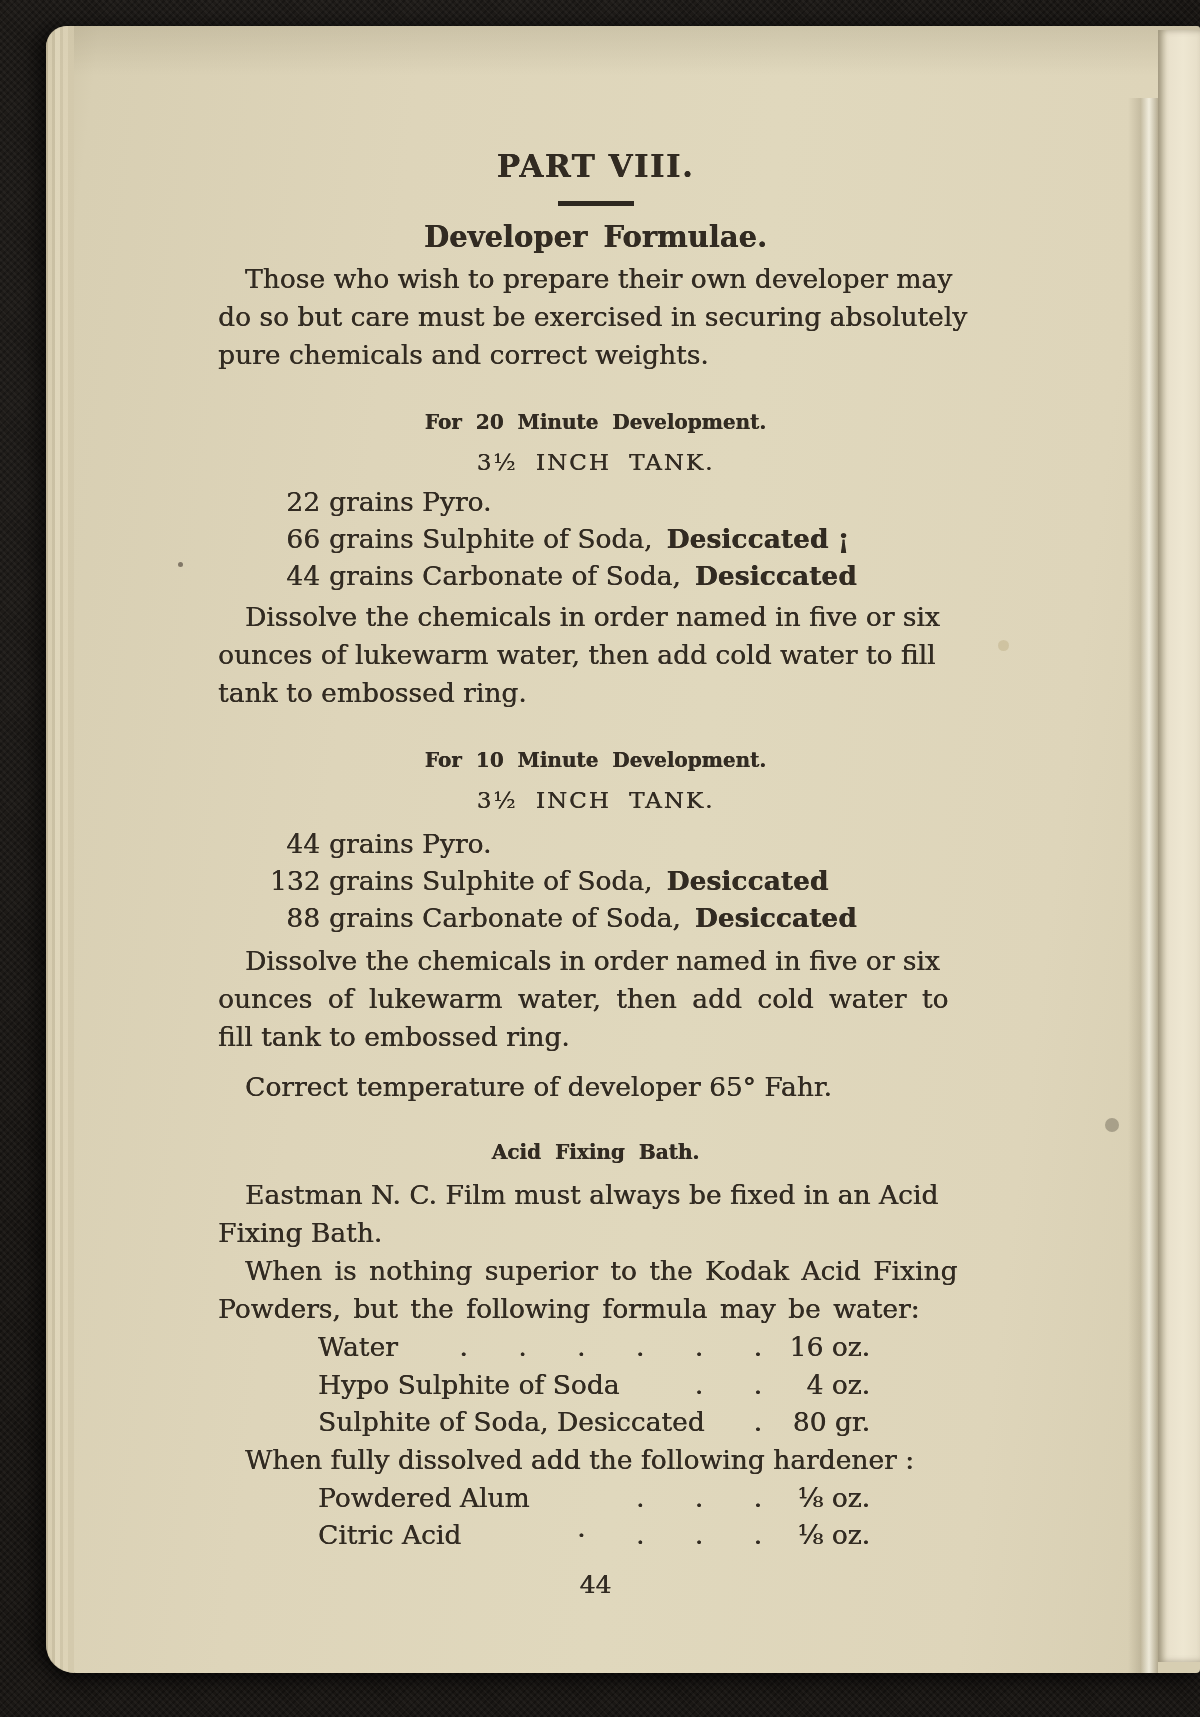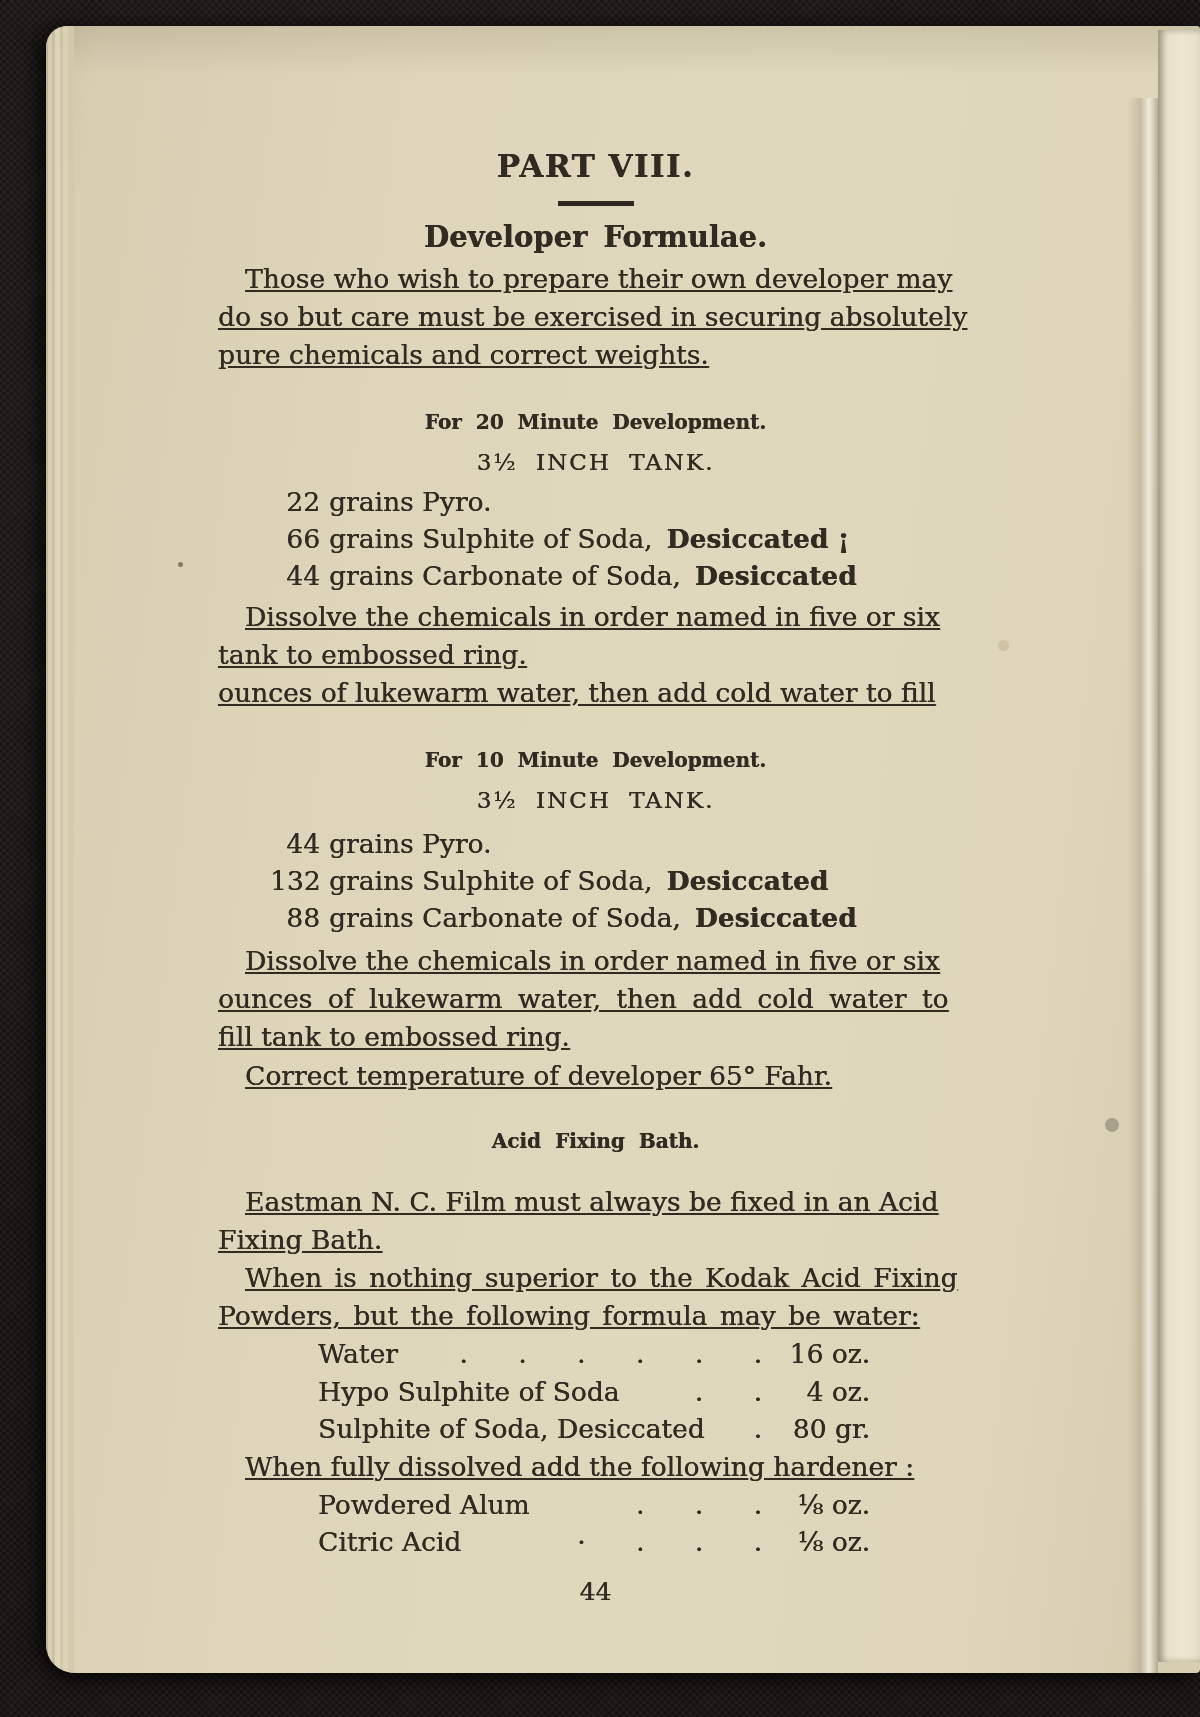--- a/index.html
+++ b/index.html
@@ -51,21 +51,21 @@
     box-shadow:inset 4px 0 6px rgba(85,75,55,0.45);
   }
   .content{position:absolute;left:172px;top:0;width:755px;padding-top:120px;}
   .txt{text-shadow:0.35px 0 0 currentColor;}
   .part-title{margin:0;text-align:center;font-size:31px;line-height:40px;font-weight:bold;letter-spacing:1.5px;}
   .title-rule{width:76px;height:5px;background:#2e2820;margin:15px auto 0;}
   .sec-title{margin:12px 0 0;text-align:center;font-size:29px;line-height:38px;font-weight:bold;word-spacing:6px;}
   .h-section{margin:28px 0 0;text-align:center;font-size:20px;line-height:40px;font-weight:bold;word-spacing:7px;}
   .subtitle{margin:5px 0 0;text-align:center;font-size:23px;line-height:30px;letter-spacing:2px;word-spacing:9px;}
   .para{margin:4px 0 0;font-size:26.5px;line-height:38px;}
-  .para .line{display:block;white-space:nowrap;text-decoration:underline;}
+  .para .line{display:block;white-space:nowrap;}
   .p-ind{padding-left:27px;}
   .dissolve10 .line:nth-child(2){word-spacing:7px;}
   .para-there .line{word-spacing:4px;}
   .ing-list{margin:6px 0 0;padding-left:52px;font-size:26.5px;line-height:37px;}
   .ing-row{white-space:nowrap;}
   .qty{display:inline-block;width:50px;text-align:right;margin-right:9px;}
   .ing-note{font-weight:bold;margin-left:14px;}
   .f-table{margin:0 0 0 100px;width:552px;font-size:26.5px;line-height:37.5px;}
   .f-row{display:flex;align-items:center;}
   .f-label{white-space:nowrap;}
@@ -105,22 +105,22 @@
       <div class="ing-row">
         <span class="qty">66</span><span class="ing-name">grains Sulphite of Soda,</span><span class="ing-note">Desiccated ¡</span>
       </div>
       <div class="ing-row">
         <span class="qty">44</span><span class="ing-name">grains Carbonate of Soda,</span><span class="ing-note">Desiccated</span>
       </div>
     </div>
 
     <p class="para txt">
       <span class="line p-ind">Dissolve the chemicals in order named in five or six</span>
+      <span class="line">ounces of lukewarm water, then add cold water to fill</span>
       <span class="line">tank to embossed ring.</span>
-      <span class="line">ounces of lukewarm water, then add cold water to fill</span>
     </p>
 
     <h2 class="h-section txt">For 10 Minute Development.</h2>
     <div class="subtitle txt">3½ INCH TANK.</div>
 
     <div class="ing-list txt" style="margin-top:10px">
       <div class="ing-row">
         <span class="qty">44</span><span class="ing-name">grains Pyro.</span><span class="ing-note"></span>
       </div>
       <div class="ing-row">
@@ -130,27 +130,27 @@
         <span class="qty">88</span><span class="ing-name">grains Carbonate of Soda,</span><span class="ing-note">Desiccated</span>
       </div>
     </div>
 
     <p class="para dissolve10 txt" style="margin-top:6px">
       <span class="line p-ind">Dissolve the chemicals in order named in five or six</span>
       <span class="line">ounces of lukewarm water, then add cold water to</span>
       <span class="line">fill tank to embossed ring.</span>
     </p>
 
-    <p class="para txt" style="margin-top:1px">
+    <p class="para txt" style="margin-top:12px">
       <span class="line p-ind">Correct temperature of developer 65° Fahr.</span>
     </p>
 
     <h2 class="h-section txt" style="margin-top:26px">Acid Fixing Bath.</h2>
 
-    <p class="para txt" style="margin-top:22px">
+    <p class="para txt" style="margin-top:4px">
       <span class="line p-ind">Eastman N. C. Film must always be fixed in an Acid</span>
       <span class="line">Fixing Bath.</span>
     </p>
 
     <p class="para para-there txt" style="margin-top:0">
       <span class="line p-ind">When is nothing superior to the Kodak Acid Fixing</span>
       <span class="line">Powders, but the following formula may be water:</span>
     </p>
 
     <div class="f-table txt">

